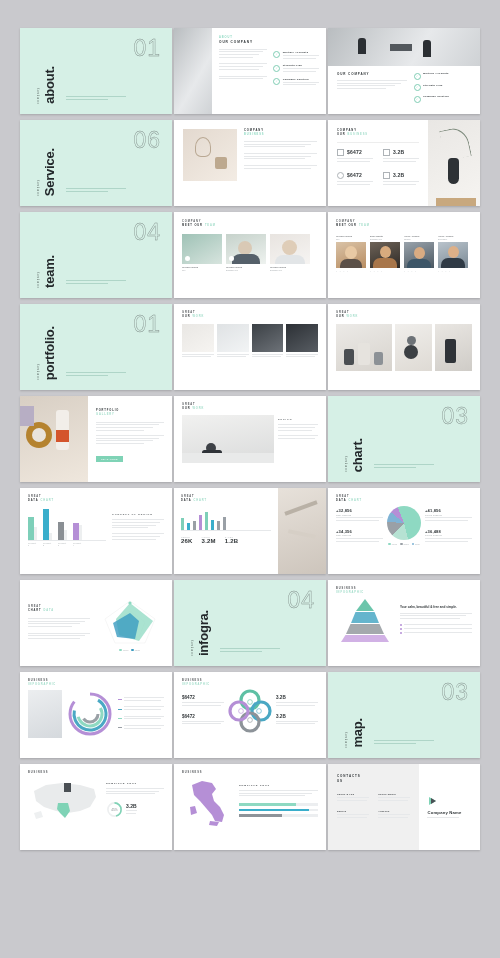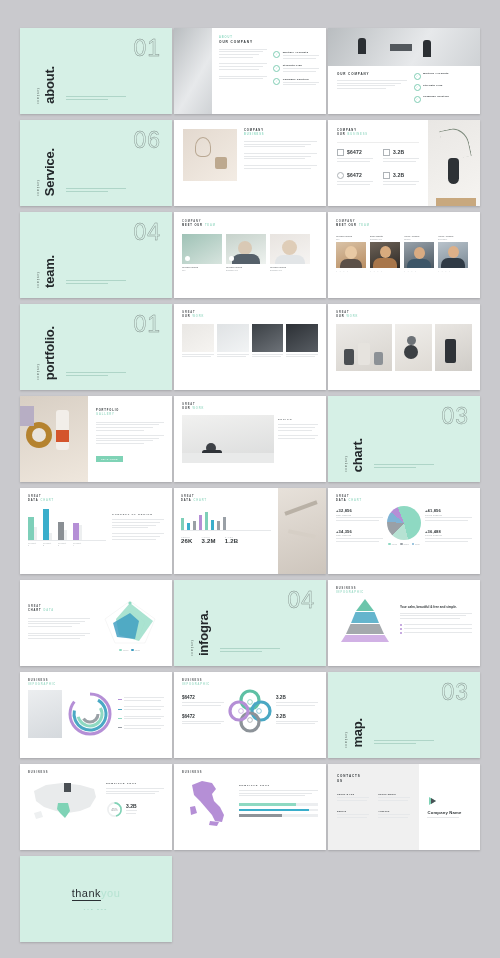--- a/index.html
+++ b/index.html
@@ -1109,25 +1109,17 @@
             <path d="M4 3 L9 6 L4 9 Z" fill="#4b5055"></path>
           </svg>
           <div style="font-size:4.2px;font-weight:700;color:#2f3437;margin-top:3px;letter-spacing:.2px">Company Name</div>
           <div class="lines" style="margin-top:2px;width:70%">
               <i></i>
             </div>
         </div>
       </div>
     </div>
 
-    <div class="slide mint2">
-      <div class="thanks">
-        <div class="tw">
-          <b>thank</b><s>you</s>
-        </div>
-        <div class="tsub">THE END</div>
-      </div>
-    </div>
 
     <div style="width:152px;height:86px"></div>
 
   </div>
 </div>
 
 </body></html>

